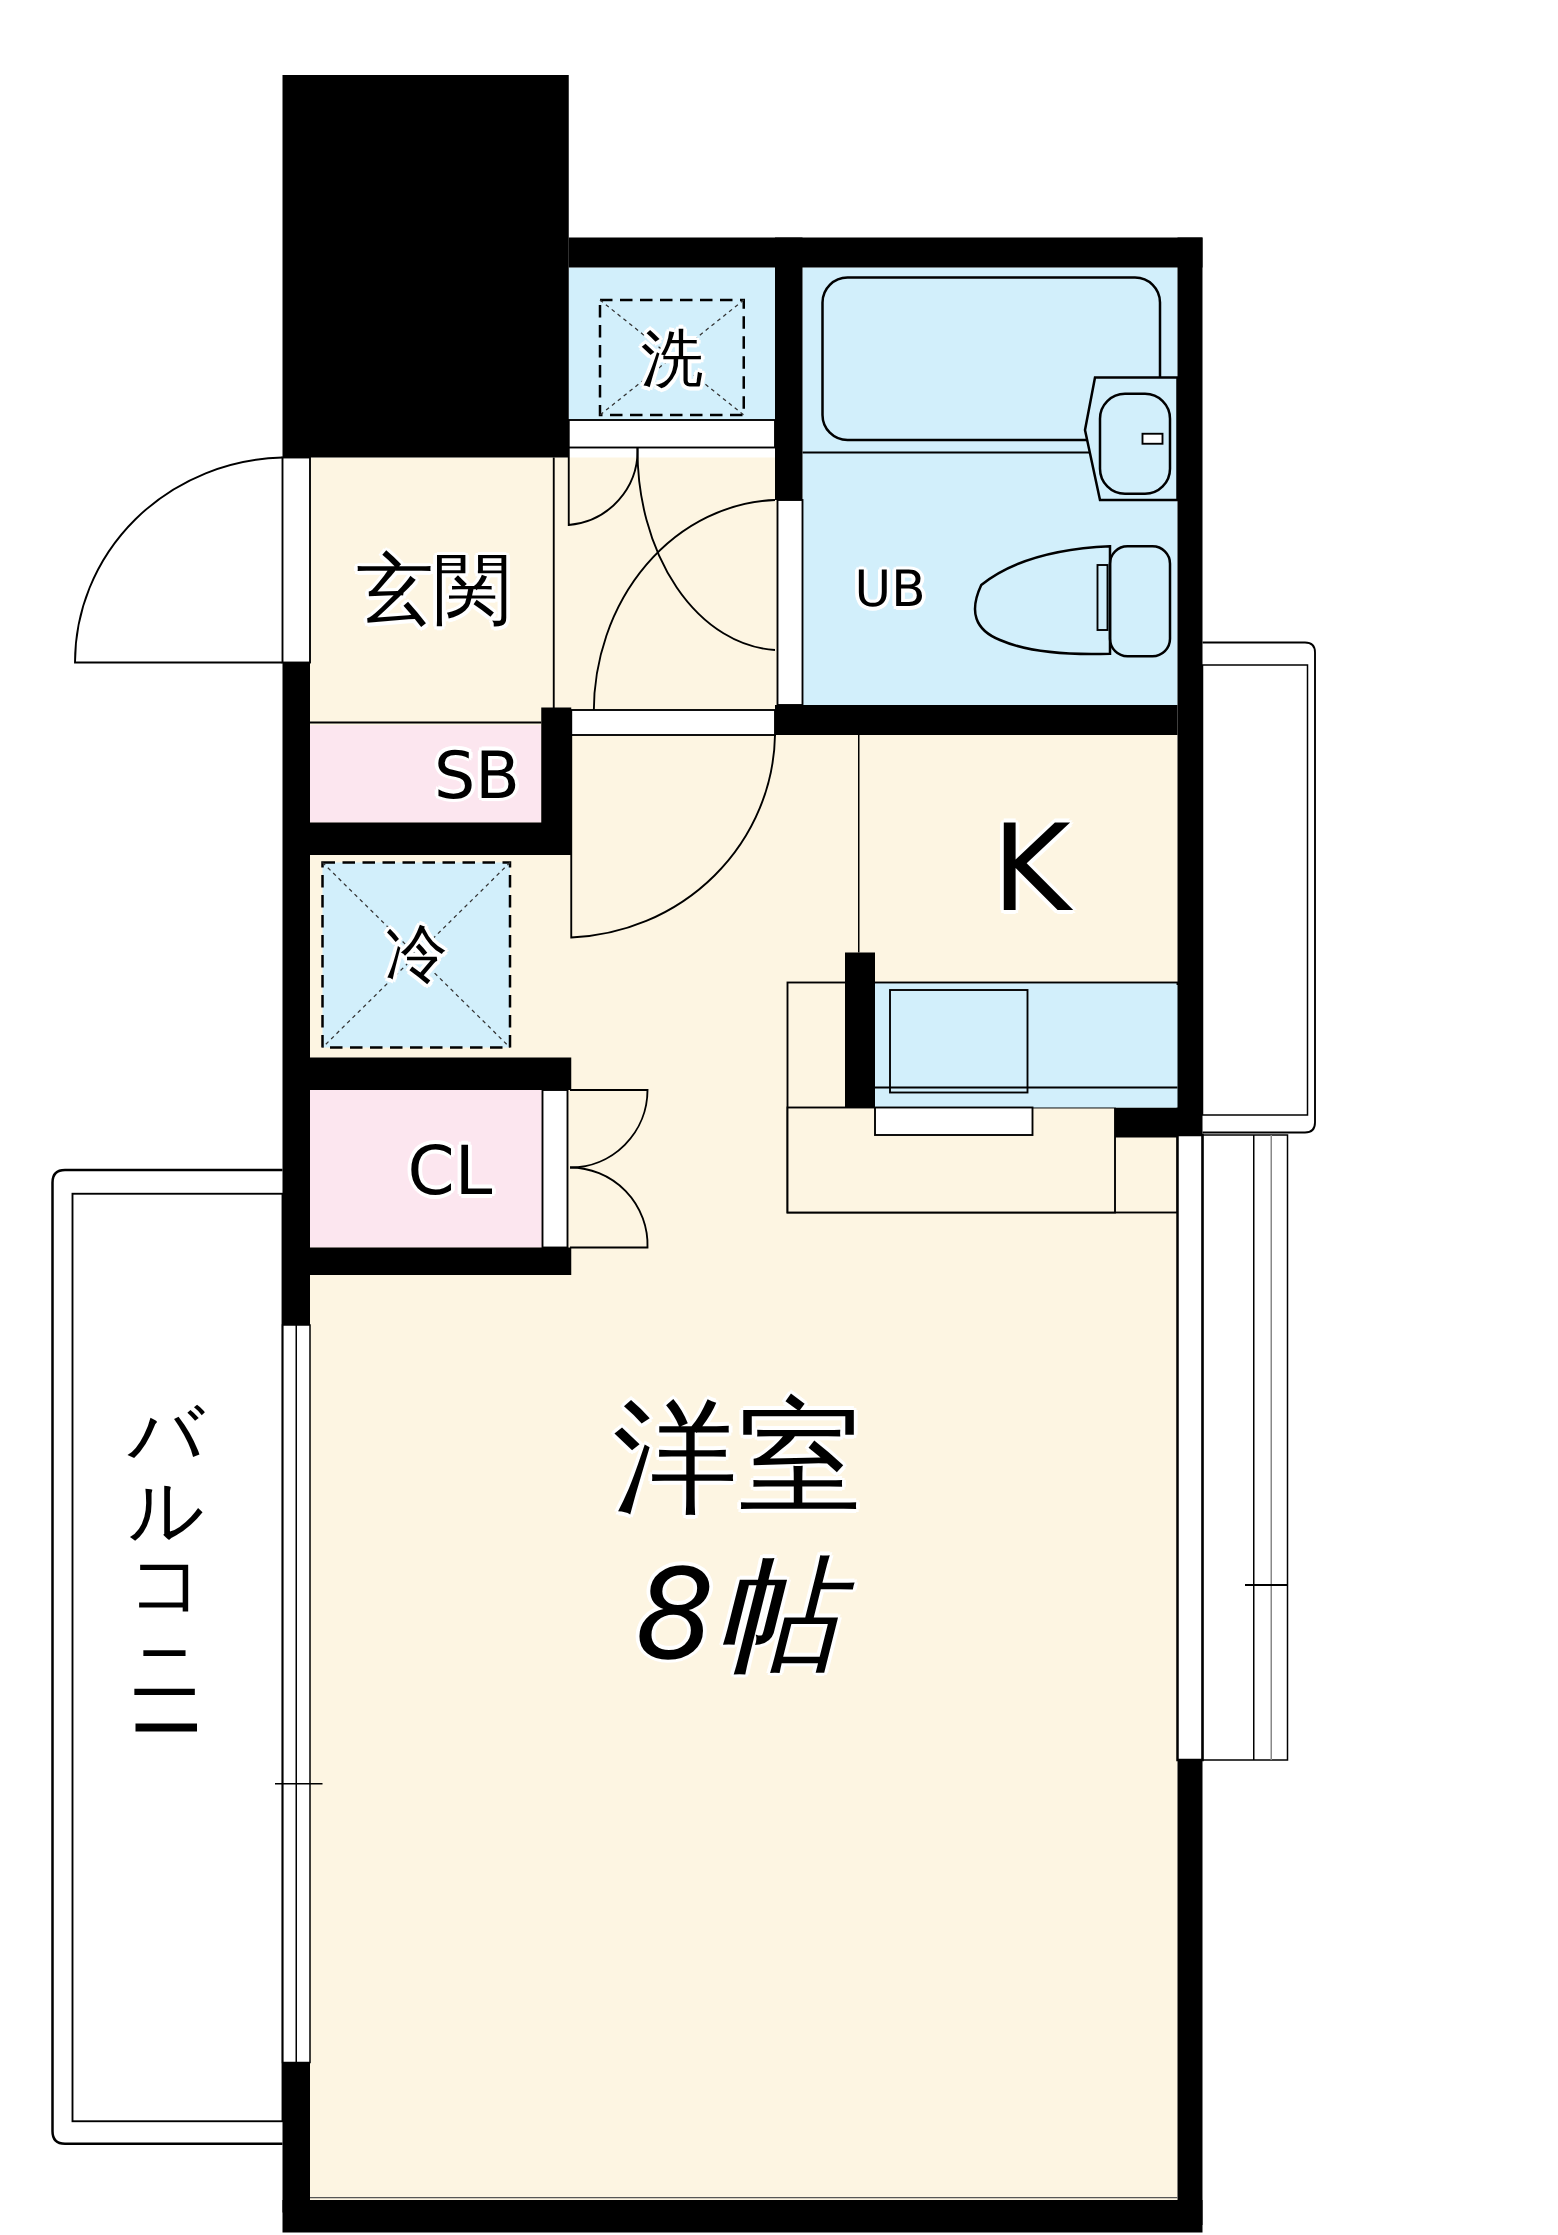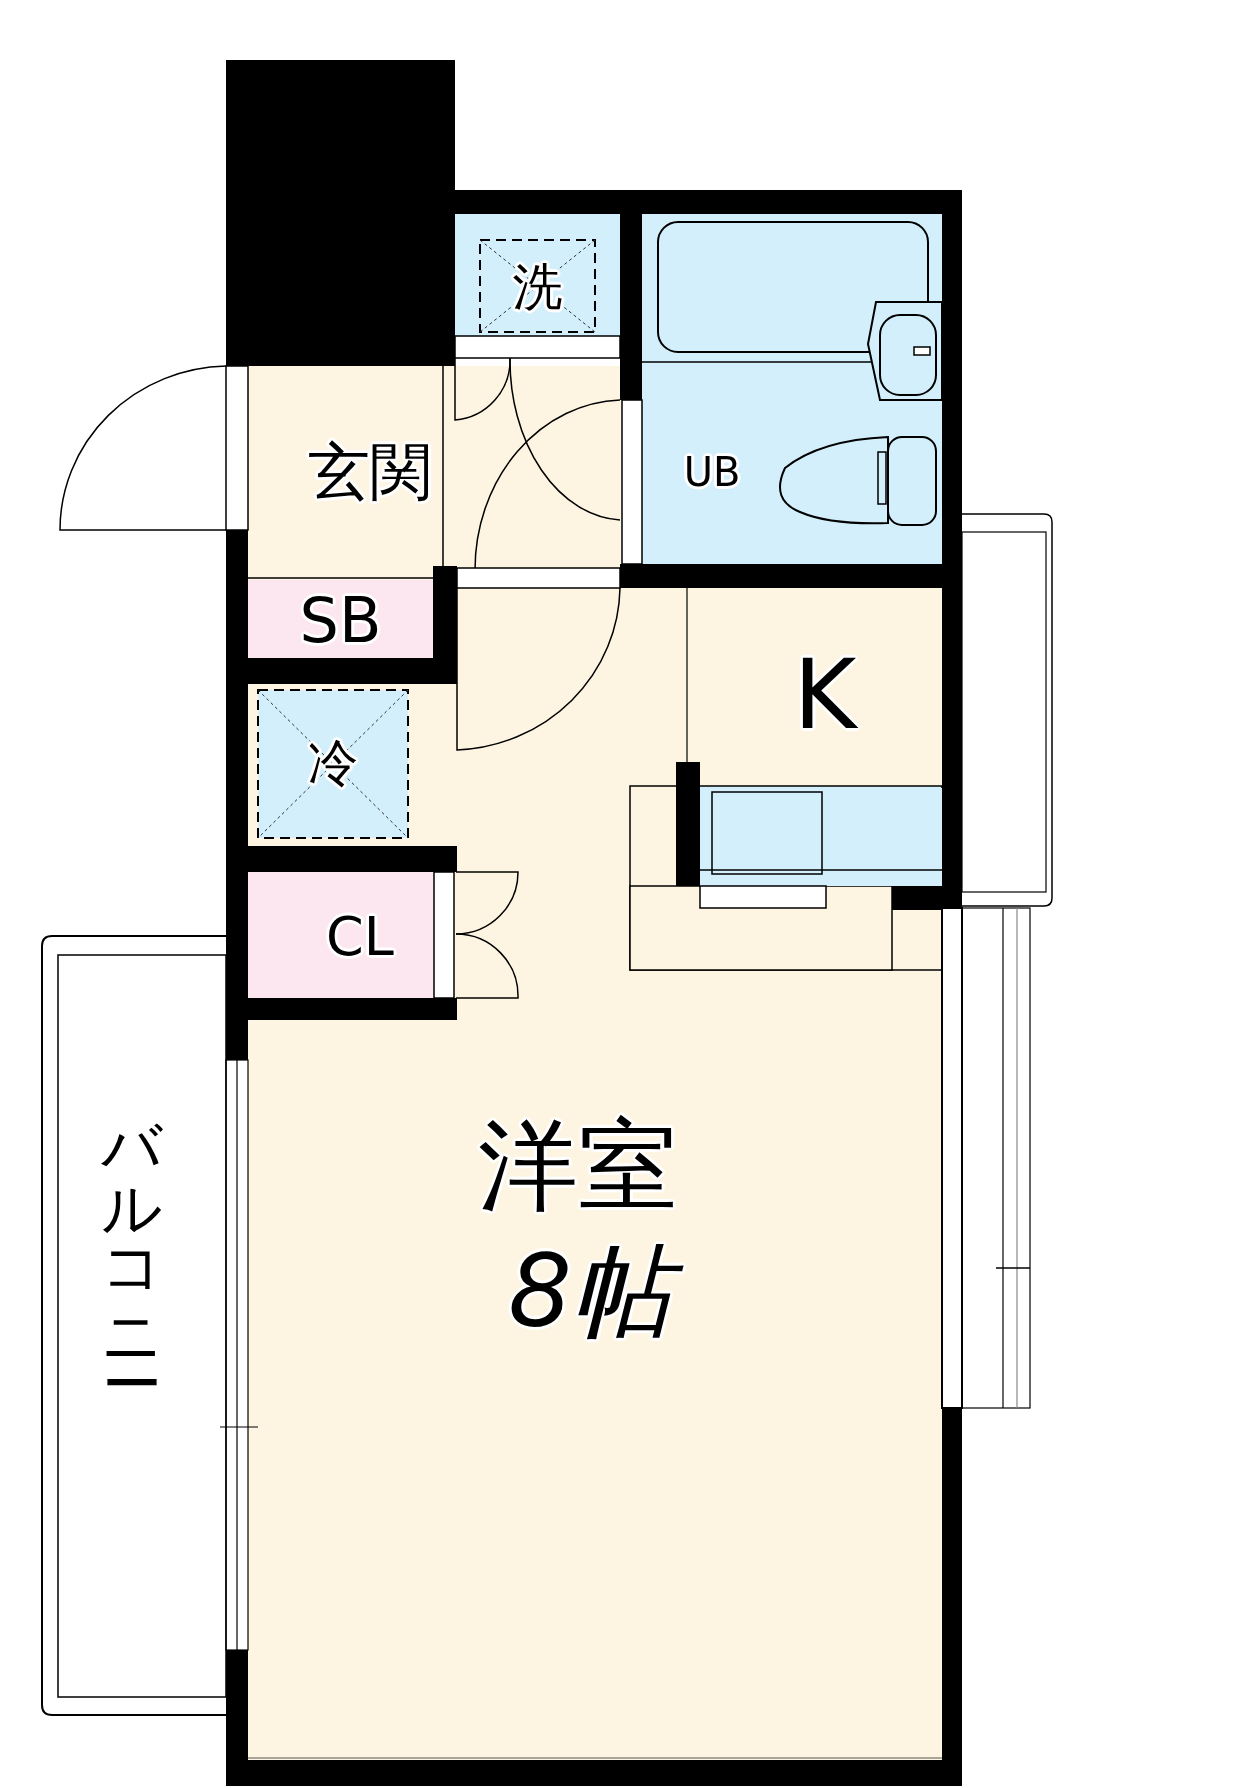--- a/index.html
+++ b/index.html
@@ -101,22 +101,22 @@
   <rect x="226" y="1060" width="22" height="590" fill="#fff" stroke="#000" stroke-width="1.2"></rect>
   <line x1="237" y1="1060" x2="237" y2="1650" stroke="#000" stroke-width="1.2"></line>
   <line x1="220" y1="1427" x2="258" y2="1427" stroke="#000" stroke-width="1.2"></line>
 
   <path d="M226 936 L52 936 Q42 936 42 946 L42 1705 Q42 1715 52 1715 L226 1715" fill="none" stroke="#000" stroke-width="2"></path>
   <rect x="58" y="955" width="168" height="742" fill="none" stroke="#000" stroke-width="1.5"></rect>
 
   <line x1="248" y1="1758" x2="942" y2="1758" stroke="#555" stroke-width="1"></line>
 </svg>
 
-<div class="lbl" style="left:262px;top:432px;width:170px;font-size:62px;line-height:80px;text-align:right;">玄関</div>
+<div class="lbl" style="left:262px;top:432px;width:170px;font-size:62px;line-height:80px;">玄関</div>
 <div class="lbl" style="left:480px;top:252px;width:115px;font-size:50px;line-height:70px;">洗</div>
 <div class="lbl" style="left:652px;top:432px;width:120px;font-size:40px;line-height:80px;">UB</div>
-<div class="lbl" style="left:248px;top:588px;width:185px;font-size:62px;line-height:66px;">SB</div>
+<div class="lbl" style="left:248px;top:588px;width:185px;font-size:52px;line-height:66px;padding-left:41px;">SB</div>
 <div class="lbl" style="left:750px;top:640px;width:150px;font-size:96px;line-height:110px;">K</div>
 <div class="lbl" style="left:258px;top:728px;width:150px;font-size:50px;line-height:70px;">冷</div>
 <div class="lbl" style="left:248px;top:902px;width:224px;font-size:54px;line-height:70px;">CL</div>
-<div class="lbl" style="left:428px;top:1106px;width:300px;font-size:100px;line-height:120px;">洋室</div>
+<div class="lbl" style="left:440px;top:1106px;width:300px;font-size:100px;line-height:120px;">洋室</div>
 <div class="lbl" style="left:440px;top:1232px;width:300px;font-size:100px;line-height:120px;font-style:italic;">8帖</div>
 <div class="lbl" style="left:110px;top:1080px;width:60px;font-size:60px;line-height:74px;writing-mode:vertical-rl;text-orientation:upright;text-shadow:none;">バルコニー</div>
 
 </body></html>

